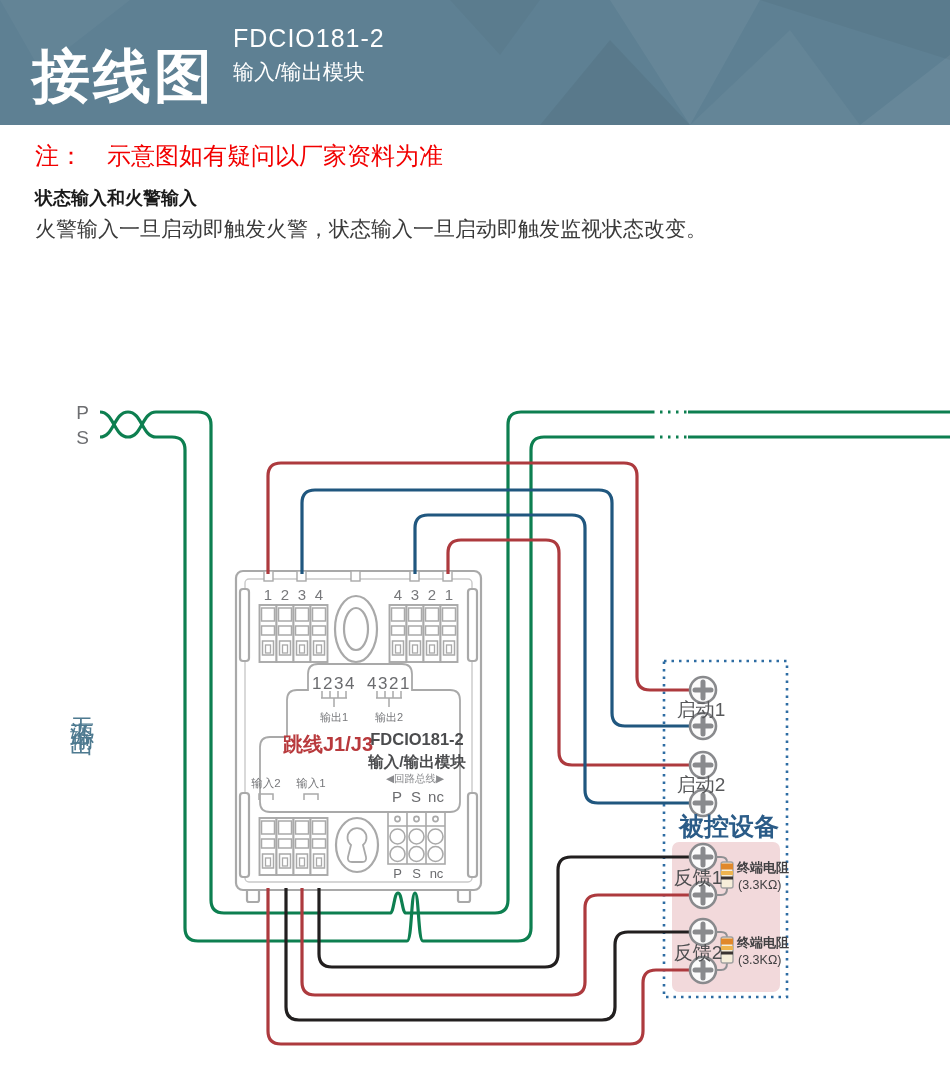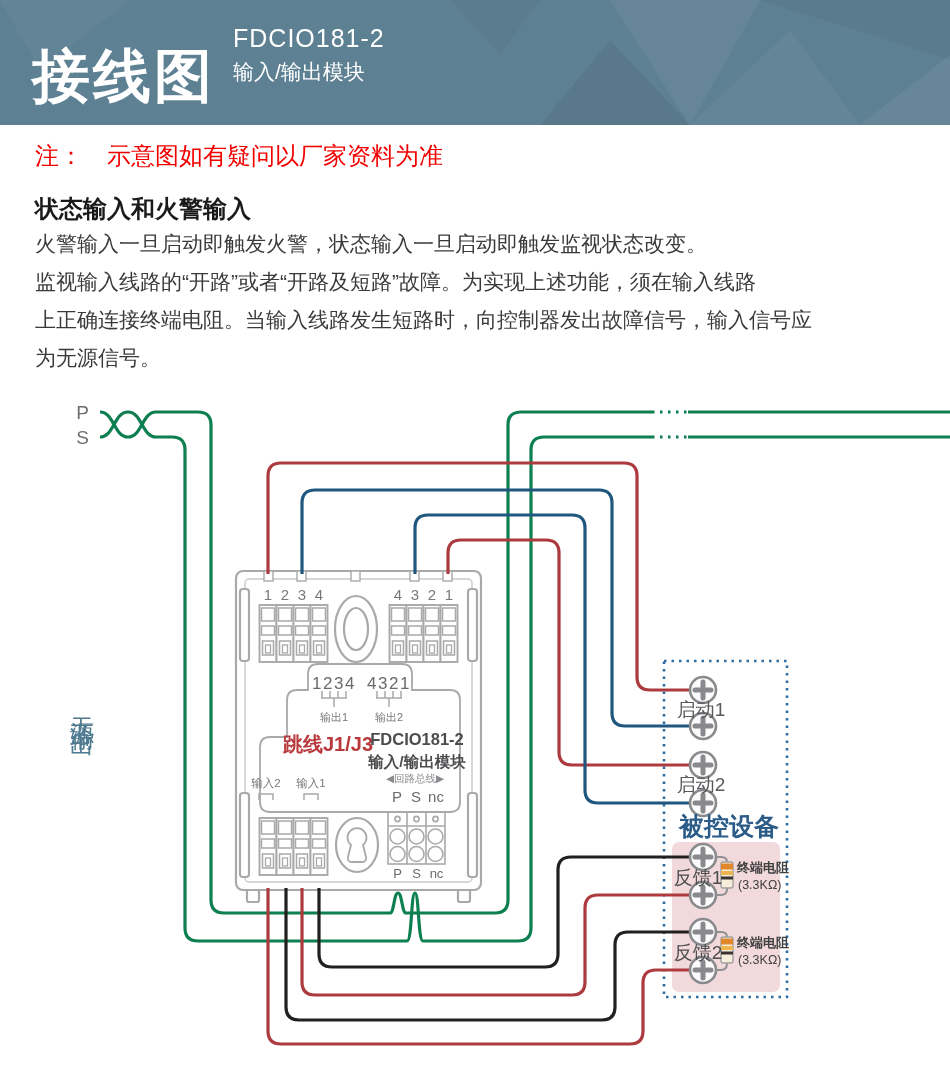--- a/index.html
+++ b/index.html
@@ -12,21 +12,21 @@
   .header{position:absolute;top:0;left:0;width:950px;height:125px;background:#5e8093;overflow:hidden;z-index:2;}
   .header svg{position:absolute;top:0;left:0;}
   .header-title{position:absolute;left:32px;top:16px;font-size:58px;font-weight:bold;color:#ffffff;letter-spacing:3px;z-index:3;margin-top:22px;}
   .header-sub{position:absolute;left:233px;top:24px;color:#ffffff;z-index:3;}
   .header-model{font-size:25px;letter-spacing:1px;}
   .header-subtitle{font-size:21px;margin-top:5px;}
   
   .textblock{position:absolute;top:130px;left:35px;width:885px;z-index:2;}
   .note{color:#f20000;font-size:24px;margin-top:10px;}
   .note-text{margin-left:24px;}
-  .h-bold{font-size:24px;font-weight:bold;color:#1a1a1a;margin-top:21px;}
+  .h-bold{font-size:18px;font-weight:bold;color:#1a1a1a;margin-top:14px;}
   .para{font-size:21px;color:#3a3a3a;line-height:38px;white-space:pre-line;}
   
   .diagram-svg{position:absolute;top:0;left:0;z-index:1;}
   .vlabel{
     position:absolute;left:66px;top:698px;writing-mode:vertical-rl;
     font-size:24px;color:#4e7a90;letter-spacing:5px;z-index:2;
   }
   svg text{font-family:"Liberation Sans","DejaVu Sans",sans-serif;}
 </style>
 </head>
@@ -48,23 +48,20 @@
     <div class="header-subtitle">输入/输出模块</div>
   </div>
 </div>
 
 <div class="textblock">
   <div class="note">
     <span>注：</span><span class="note-text">示意图如有疑问以厂家资料为准</span>
   </div>
   <div class="h-bold">状态输入和火警输入</div>
   <div class="para">火警输入一旦启动即触发火警，状态输入一旦启动即触发监视状态改变。</div>
-  <div class="para">监视输入线路的“开路”或者“开路及短路”故障。为实现上述功能，须在输入线路
-上正确连接终端电阻。当输入线路发生短路时，向控制器发出故障信号，输入信号应
-为无源信号。</div>
 </div>
 
 <div class="vlabel">无源输出</div>
 
 <svg class="diagram-svg" width="950" height="1083" viewBox="0 0 950 1083">
 
   <defs>
     <g id="screw">
       <circle r="13" fill="#fbfbfb" stroke="#898a8d" stroke-width="2.6"></circle>
       <path d="M-8,0 H8 M0,-8 V8" stroke="#898a8d" stroke-width="5" stroke-linecap="round" fill="none"></path>

